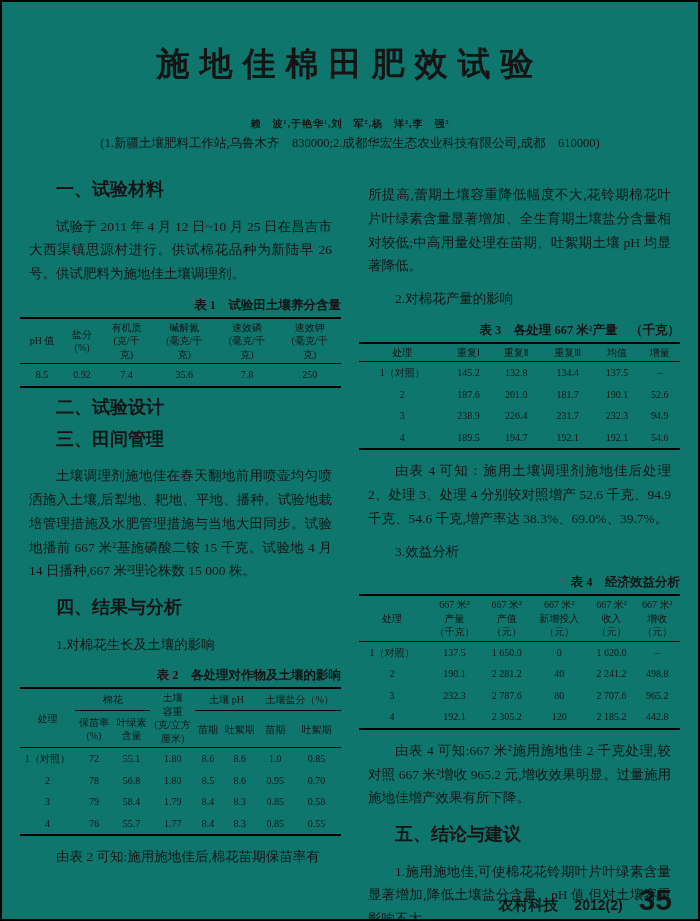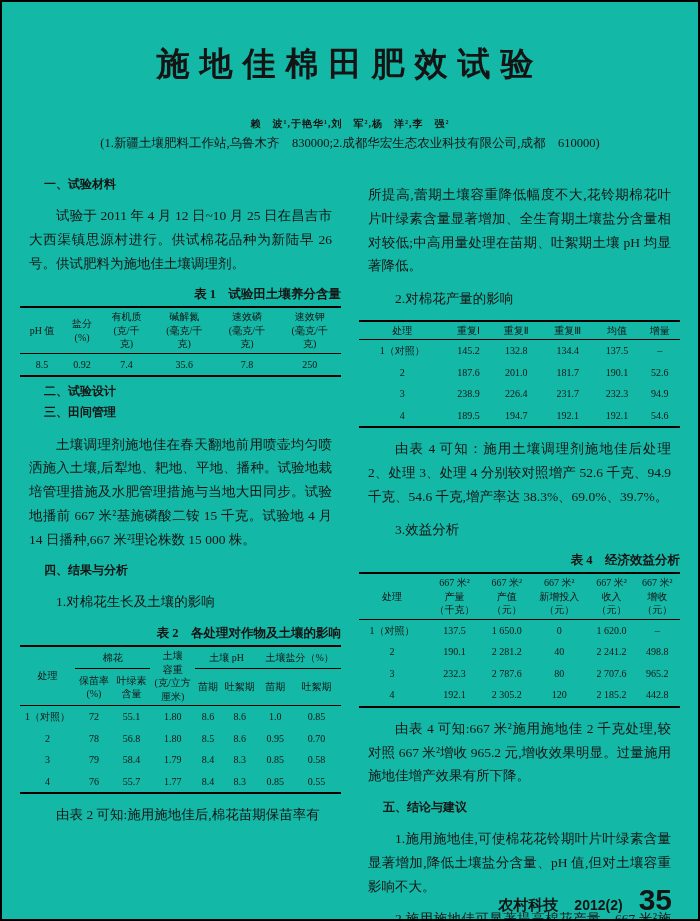--- a/index.html
+++ b/index.html
@@ -1,21 +1,21 @@
 <!DOCTYPE html>
 <html><head>
 <meta charset="utf-8">
 <style>
   html,body{margin:0;padding:0;background:#fff;}
   .page{
     position:relative;
     width:700px;height:921px;
     box-sizing:border-box;
     border:2px solid #000;
-    background:#14b8a6;
+    background:#0f766e;
     padding:28px 18px 36px;
     overflow:hidden;
     font-family:"Liberation Serif", serif;
     color:#141414;
   }
   .title{
     text-align:center;
     font-family:"Liberation Sans", sans-serif;
     font-weight:700;
     font-size:33px;
@@ -31,21 +31,21 @@
   }
   .affil{
     text-align:center;
     font-size:12.5px;
     margin-top:4px;
   }
   .columns{display:flex;gap:18px;margin-top:22px;}
   .col{flex:1;min-width:0;font-size:13.5px;line-height:1.76;text-align:justify;}
   .hd{
     font-family:"Liberation Sans", sans-serif;
-    font-weight:700;font-size:12px;
+    font-weight:700;font-size:18px;
     text-indent:2em;margin:0;line-height:1.76;
   }
   p.body{margin:9px;text-indent:2em;}
   p.noindent{text-indent:0;}
   .tcap{
     text-align:right;font-weight:700;font-size:12.5px;
     margin:2px 0 1px;text-indent:0;line-height:1.6;
   }
   table{
     width:100%;border-collapse:collapse;text-align:center;
@@ -191,20 +191,21 @@
         </tbody>
       </table>
 
       <p class="body">由表 2 可知:施用施地佳后,棉花苗期保苗率有</p>
     </div>
 
     <div class="col">
       <p class="body noindent">所提高,蕾期土壤容重降低幅度不大,花铃期棉花叶片叶绿素含量显著增加、全生育期土壤盐分含量相对较低;中高用量处理在苗期、吐絮期土壤 pH 均显著降低。</p>
       <p class="body">2.对棉花产量的影响</p>
 
+      <div class="tcap">表 3　各处理 667 米²产量　（千克）</div>
       <table>
         <thead>
           <tr>
             <th class="hb">处理</th>
             <th class="hb">重复Ⅰ</th>
             <th class="hb">重复Ⅱ</th>
             <th class="hb">重复Ⅲ</th>
             <th class="hb">均值</th>
             <th class="hb">增量</th>
           </tr>

